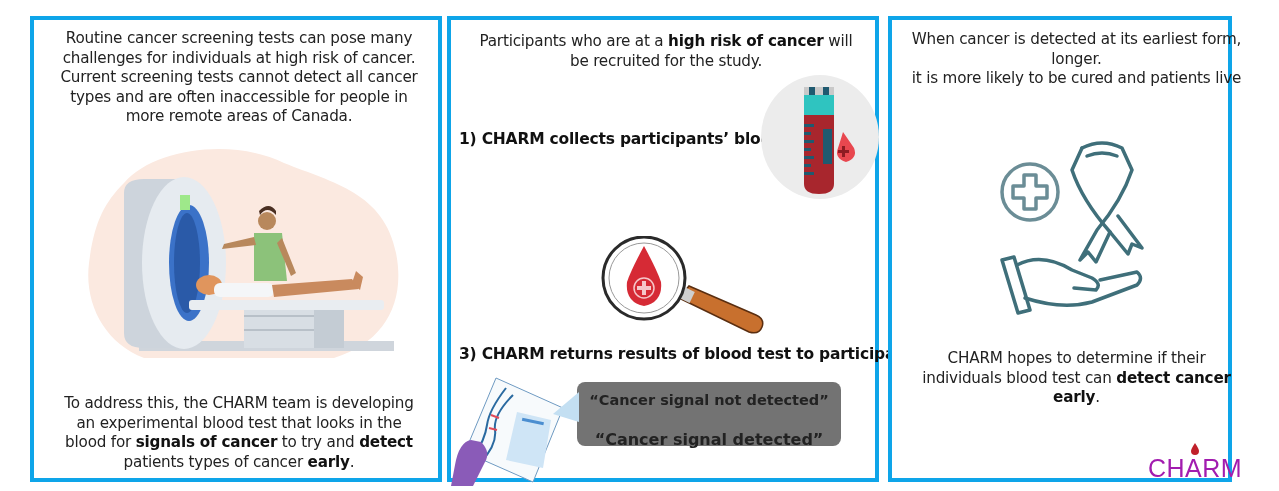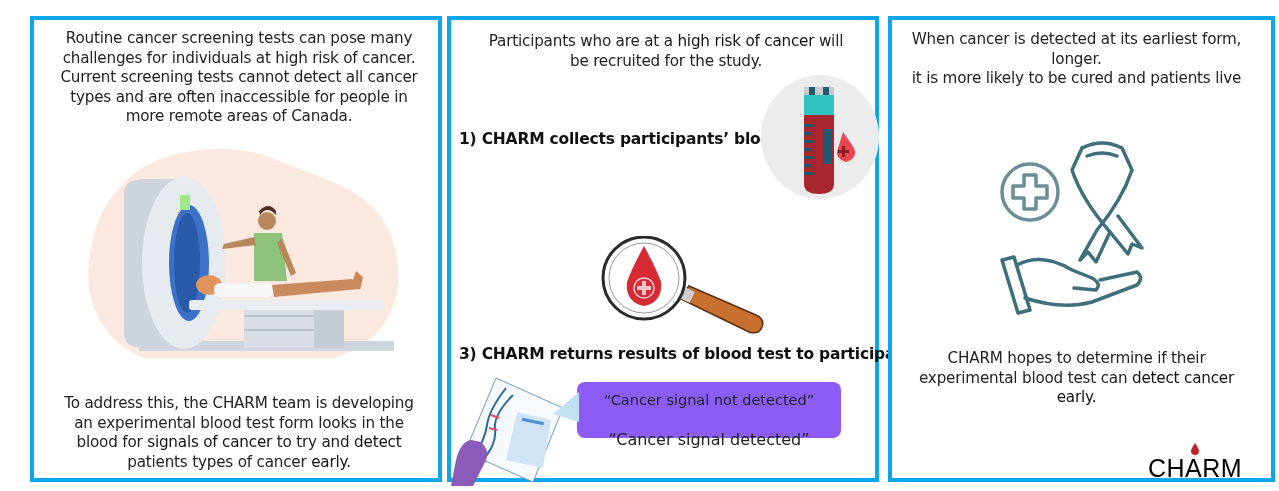--- a/index.html
+++ b/index.html
@@ -1,25 +1,25 @@
 <!DOCTYPE html>
 <html><head>
 <meta charset="utf-8">
 <style>
   html, body { margin: 0; padding: 0; }
   body { width: 1279px; height: 491px; background: #ffffff; position: relative; overflow: hidden;
          font-family: "DejaVu Sans", sans-serif; color: #1a1a1a; }
   .panel { position: absolute; top: 16px; height: 466px; border: 4px solid #0ea5e9; background: #fff; box-sizing: border-box; }
   #p1 { left: 30px; width: 412px; }
   #p2 { left: 447px; width: 432px; }
-  #p3 { left: 888px; width: 387px; }
+  #p3 { left: 888px; width: 344px; }
   .txt { position: absolute; text-align: center; font-size: 15.2px; line-height: 19.5px; letter-spacing: -0.2px; color: #222; }
-  .txt b { font-weight: normal; color: #111; }
+  .txt b { font-weight: bold; color: #111; }
   .step { position: absolute; font-weight: bold; font-size: 15.5px; color: #111; letter-spacing: -0.2px; white-space: nowrap; }
-  .bubble { position: absolute; left: 126px; top: 362px; width: 264px; height: 56px; background: #8b5cf6; border-radius: 8px; }
+  .bubble { position: absolute; left: 126px; top: 362px; width: 264px; height: 64px; background: #737373; border-radius: 8px; font-weight: bold; }
   .bubble .line { position: absolute; left: 0; width: 100%; text-align: center; color: #222; }
   svg { position: absolute; display: block; }
 </style>
 </head>
 <body>
 
 <div class="panel" id="p1">
   <div class="txt" style="left:0;width:410px;top:9px;">
     <div>Routine cancer screening tests can pose many</div>
     <div>challenges for individuals at high risk of cancer.</div>
@@ -53,21 +53,21 @@
 
     <circle cx="183" cy="78" r="9" fill="#b8885c"></circle>
     <path d="M176 72 Q183 62 192 72 L192 68 Q185 58 175 68Z" fill="#4a2f22"></path>
     <path d="M170 90 L198 90 L203 138 L170 138Z" fill="#8cc27a"></path>
     <path d="M170 94 L140 101 L138 106 L172 102Z" fill="#b8885c"></path>
     <path d="M198 95 L212 130 L207 133 L193 100Z" fill="#b8885c"></path>
   </svg>
 
   <div class="txt" style="left:0;width:410px;top:374px;">
     <div>To address this, the CHARM team is developing</div>
-    <div>an experimental blood test form looks in the</div>
+    <div>an experimental blood test that looks in the</div>
     <div><span>blood for </span><b>signals of cancer</b><span> to try and </span><b>detect</b></div>
     <div><span>patients types of cancer </span><b>early</b><span>.</span></div>
   </div>
 </div>
 
 <div class="panel" id="p2">
   <div class="txt" style="left:0;width:430px;top:12px;">
     <div><span>Participants who are at a </span><b>high risk of cancer</b><span> will</span></div>
     <div>be recruited for the study.</div>
   </div>
@@ -138,23 +138,23 @@
     <path d="M90 28 Q110 18 130 28 L140 50 Q130 80 105 110 L88 140 L96 132 L104 142 L118 112"></path>
     <path d="M95 36 Q110 30 125 36"></path>
     <path d="M90 28 L80 50 Q90 80 118 112 L136 134 L140 124 L150 128 L126 96"></path>
     <path d="M10 140 L22 137 L38 190 L26 193Z"></path>
     <path d="M25 145 Q50 132 80 150 L100 158 Q110 164 104 170 L82 168"></path>
     <path d="M33 178 Q70 190 100 182 L145 165 Q152 158 145 152 L108 160"></path>
   </svg>
 
   <div class="txt" style="left:0;width:369px;top:329px;">
     <div>CHARM hopes to determine if their</div>
-    <div><span>experimental blood  test can </span><b>detect cancer</b></div>
+    <div><span>individuals blood  test can </span><b>detect cancer</b></div>
     <div><b>early</b><span>.</span></div>
   </div>
 
   <div style="position:absolute;left:256px;top:432px;width:106px;height:30px;">
-    <span style="position:absolute;left:0;top:2px;font-size:25px;letter-spacing:0.5px;color:#000000;font-family:'Liberation Sans', sans-serif;">CHARM</span>
+    <span style="position:absolute;left:0;top:2px;font-size:25px;letter-spacing:0.5px;color:#a21caf;font-family:'Liberation Sans', sans-serif;">CHARM</span>
     <svg style="left:42px;top:-9px;" width="10" height="12" viewBox="0 0 10 12">
       <path d="M5 0 Q9 6 9 8 Q9 12 5 12 Q1 12 1 8 Q1 6 5 0Z" fill="#c0202a"></path>
     </svg>
   </div>
 </div>
 
 </body></html>

